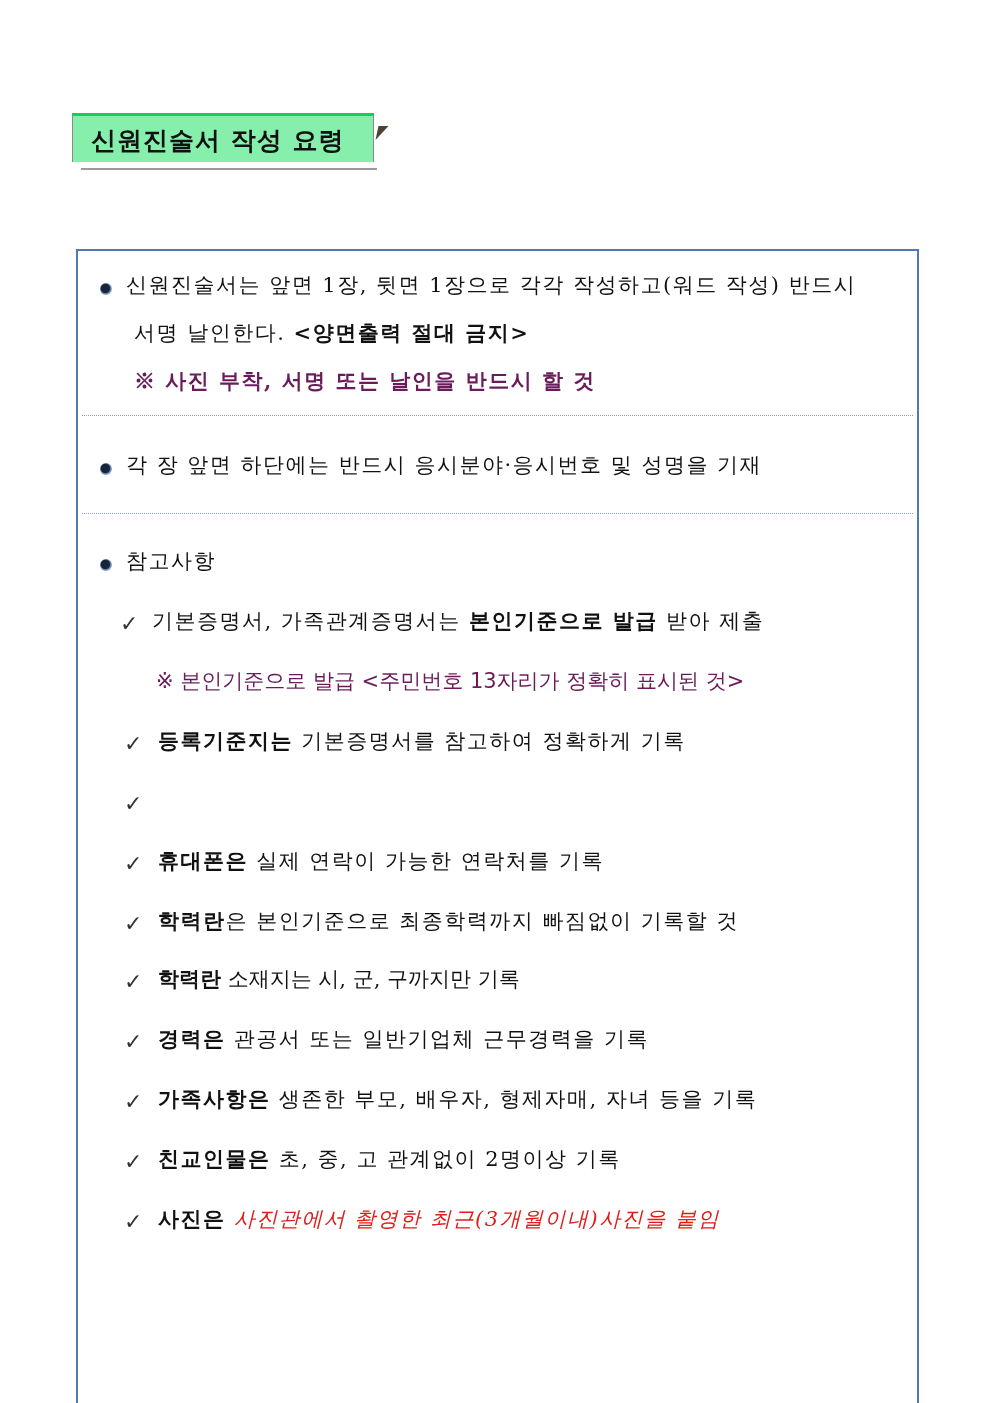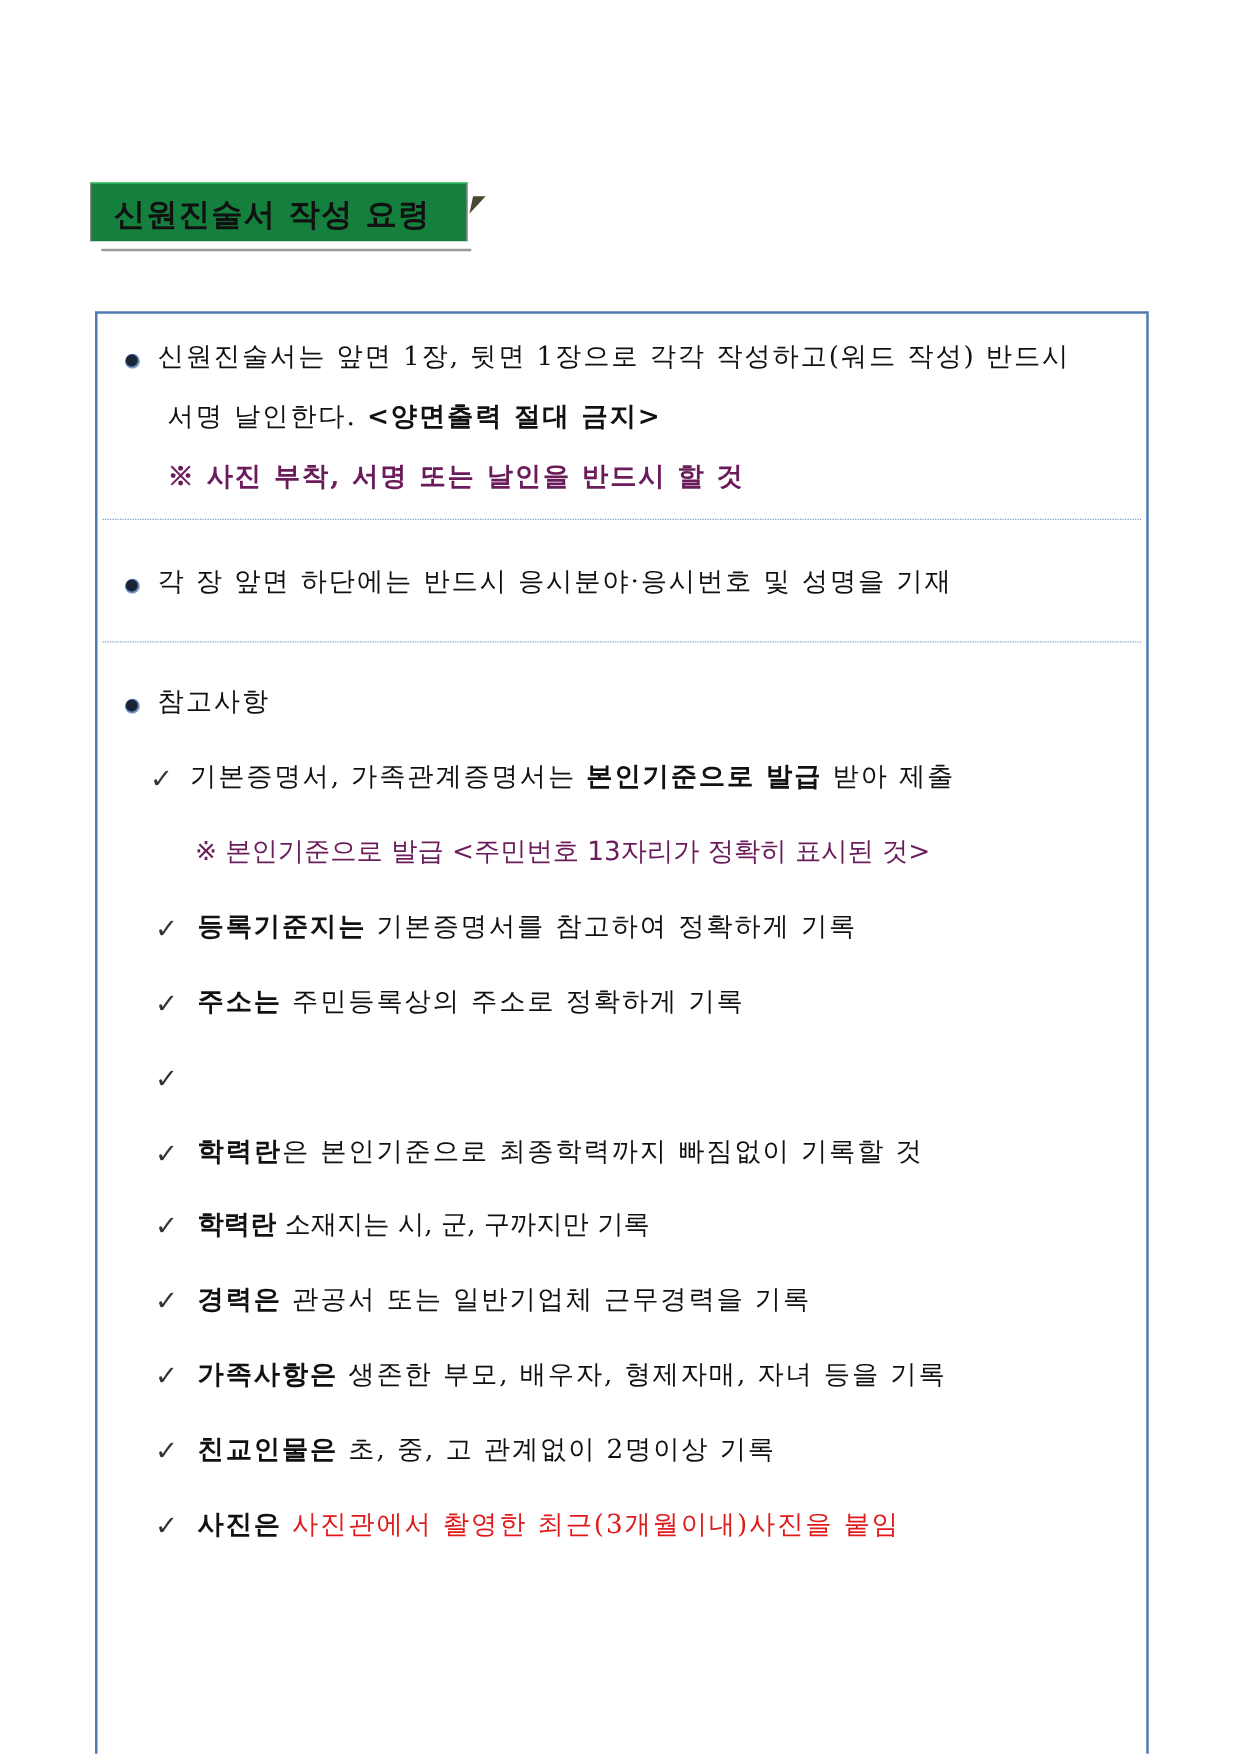--- a/index.html
+++ b/index.html
@@ -2,23 +2,23 @@
 <html><head>
   <meta charset="utf-8">
   <style>
     html, body { margin: 0; padding: 0; background: #ffffff; }
     body {
       width: 992px; height: 1403px; position: relative; overflow: hidden;
       font-family: "DejaVu Serif", "Liberation Serif", serif;
       color: #111;
     }
     .title-tab {
-      position: absolute; left: 72px; top: 146px; width: 300px; height: 46px;
-      border-top: 1px solid #22c55e; border-left: 1px solid #8a8a8a; border-right: 1px solid #8a8a8a;
-      background: #15803d;
+      position: absolute; left: 72px; top: 113px; width: 300px; height: 46px;
+      border-top: 3px solid #22c55e; border-left: 1px solid #8a8a8a; border-right: 1px solid #8a8a8a;
+      background: #86efac;
     }
     .title-tab .underline {
       position: absolute; left: 8px; right: -4px; bottom: -8px; height: 0;
       border-bottom: 2px solid #9a9a9a;
     }
     .title-tab .wedge {
       position: absolute; right: -14px; top: 10px; width: 0; height: 0;
       border-top: 14px solid #4a4632; border-left: 0 solid transparent; border-right: 10px solid transparent;
       transform: skewX(-12deg);
     }
@@ -35,21 +35,21 @@
     .bullet {
       position: absolute; width: 12px; height: 12px; border-radius: 50%;
       background: radial-gradient(circle at 45% 45%, #1a2438 0 45%, #5a7eb0 55%, #c9d7ea 80%);
     }
     .line {
       position: absolute; font-size: 21px; white-space: nowrap; letter-spacing: 1.5px;
     }
     .purple { color: #6a1b5a; font-weight: bold; }
     .purple-plain { color: #6a1b5a; font-family: "DejaVu Sans", "Liberation Sans", sans-serif; letter-spacing: 0; }
     .bold { font-weight: bold; }
-    .red { color: #e01b1b; }
+    .red { color: #e01b1b; font-style: italic; }
     .check { position: absolute; font-size: 22px; color: #333; font-family: "DejaVu Sans", sans-serif; }
   </style>
 </head>
 <body>
 
 <div class="title-tab">
   <span class="title-text">신원진술서 작성 요령</span>
   <div class="underline"></div>
   <div class="wedge"></div>
 </div>
@@ -74,23 +74,23 @@
   <span class="check" style="left:42px;top:360px;">✓</span>
   <div class="line" style="left:74px;top:356px;">
     <span>기본증명서, 가족관계증명서는 </span><span class="bold">본인기준으로 발급</span><span> 받아 제출</span>
   </div>
   <div class="line purple-plain" style="left:78px;top:416px;">※ 본인기준으로 발급 &lt;주민번호 13자리가 정확히 표시된 것&gt;</div>
 
   <span class="check" style="left:46px;top:480px;">✓</span>
   <div class="line" style="left:80px;top:476px;"><span class="bold">등록기준지는</span><span> 기본증명서를 참고하여 정확하게 기록</span></div>
 
   <span class="check" style="left:46px;top:540px;">✓</span>
-  <div class="line" style="left:80px;top:536px;"><span class="bold">주소는</span><span> 주민등록상의 주소로 정확하게 기록</span></div>
 
   <span class="check" style="left:46px;top:600px;">✓</span>
+  <div class="line" style="left:80px;top:596px;"><span class="bold">휴대폰은</span><span> 실제 연락이 가능한 연락처를 기록</span></div>
 
   <span class="check" style="left:46px;top:660px;">✓</span>
   <div class="line" style="left:80px;top:656px;"><span class="bold">학력란</span><span>은 본인기준으로 최종학력까지 빠짐없이 기록할 것</span></div>
 
   <span class="check" style="left:46px;top:718px;">✓</span>
   <div class="line" style="left:80px;top:714px;letter-spacing:0;"><span class="bold">학력란</span><span> 소재지는 시, 군, 구까지만 기록</span></div>
 
   <span class="check" style="left:46px;top:778px;">✓</span>
   <div class="line" style="left:80px;top:774px;"><span class="bold">경력은</span><span> 관공서 또는 일반기업체 근무경력을 기록</span></div>
 

